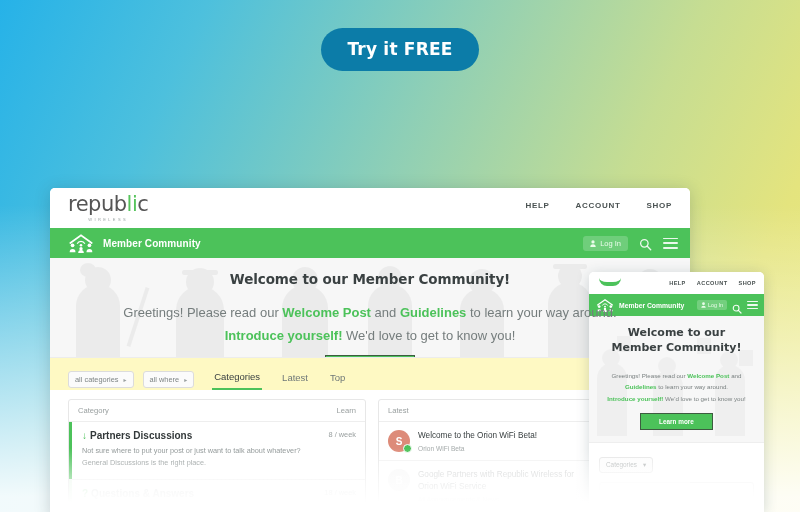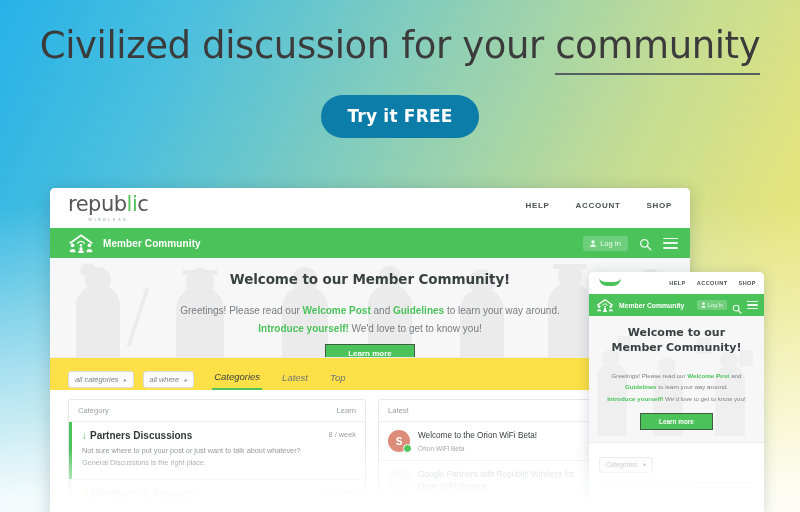--- a/index.html
+++ b/index.html
@@ -86,36 +86,35 @@
     border-bottom: 1px solid #ececec;
     display: flex; flex-direction: column; align-items: center;
   }
   .silhouettes { position: absolute; inset: 0; opacity: .55; }
   .welcome-h {
     position: relative; z-index: 2; margin-top: 13px;
     font-size: 13.5px; font-weight: 700; color: #3a4142; letter-spacing: -.1px;
     font-family: "DejaVu Sans", sans-serif;
   }
   .welcome-p {
-    position: relative; z-index: 2; margin-top: 15px; font-size: 10px;
+    position: relative; z-index: 2; margin-top: 15px; font-size: 13px;
     color: #757d7d; line-height: 1.75; text-align: center;
   }
   .welcome-p b { color: #4cc25a; }
   .learn-btn {
     position: relative; z-index: 2; margin-top: 7px;
     background: #4cc25a; border: 1.5px solid #3d5c40;
     color: #fff; font-size: 8px; font-weight: 700;
     padding: 4px 22px; cursor: pointer;
   }
 
   
   .tabbar {
     display: flex; align-items: center; gap: 9px; padding: 10px 18px 0 18px;
-    background: #fde047;
-    font-style: italic;
+    background: #fef9c3;
   }
   .pill {
     border: 1px solid #dcdcdc; background: #fbfbfb; border-radius: 3px;
     font-size: 7.4px; color: #7e8585; padding: 3px 6px;
     display: flex; align-items: center; gap: 5px;
   }
   .pill .car { font-size: 6px; color: #9aa0a0; }
   .tab {
     font-size: 9.5px; color: #6f7878; padding: 3px 2px 6px; margin-left: 9px;
   }
@@ -218,23 +217,20 @@
     background: linear-gradient(to bottom, rgba(255,255,255,0), #ffffff 78%);
     pointer-events: none; z-index: 30;
   }
 </style>
 </head>
 <body>
 
 <div id="stage">
 
   <div class="hero">
-    <h1 class="hero-title">
-      <span>Civilized discussion for your </span><span class="underlined">community</span>
-    </h1>
     <button class="cta">Try it FREE</button>
   </div>
 
   <div class="desktop">
 
     <div class="rw-bar">
       <div class="rw-logo">
         <div class="word"><span>repub</span><span class="g">li</span><span>c</span></div>
         <div class="sub">WIRELESS</div>
       </div>

